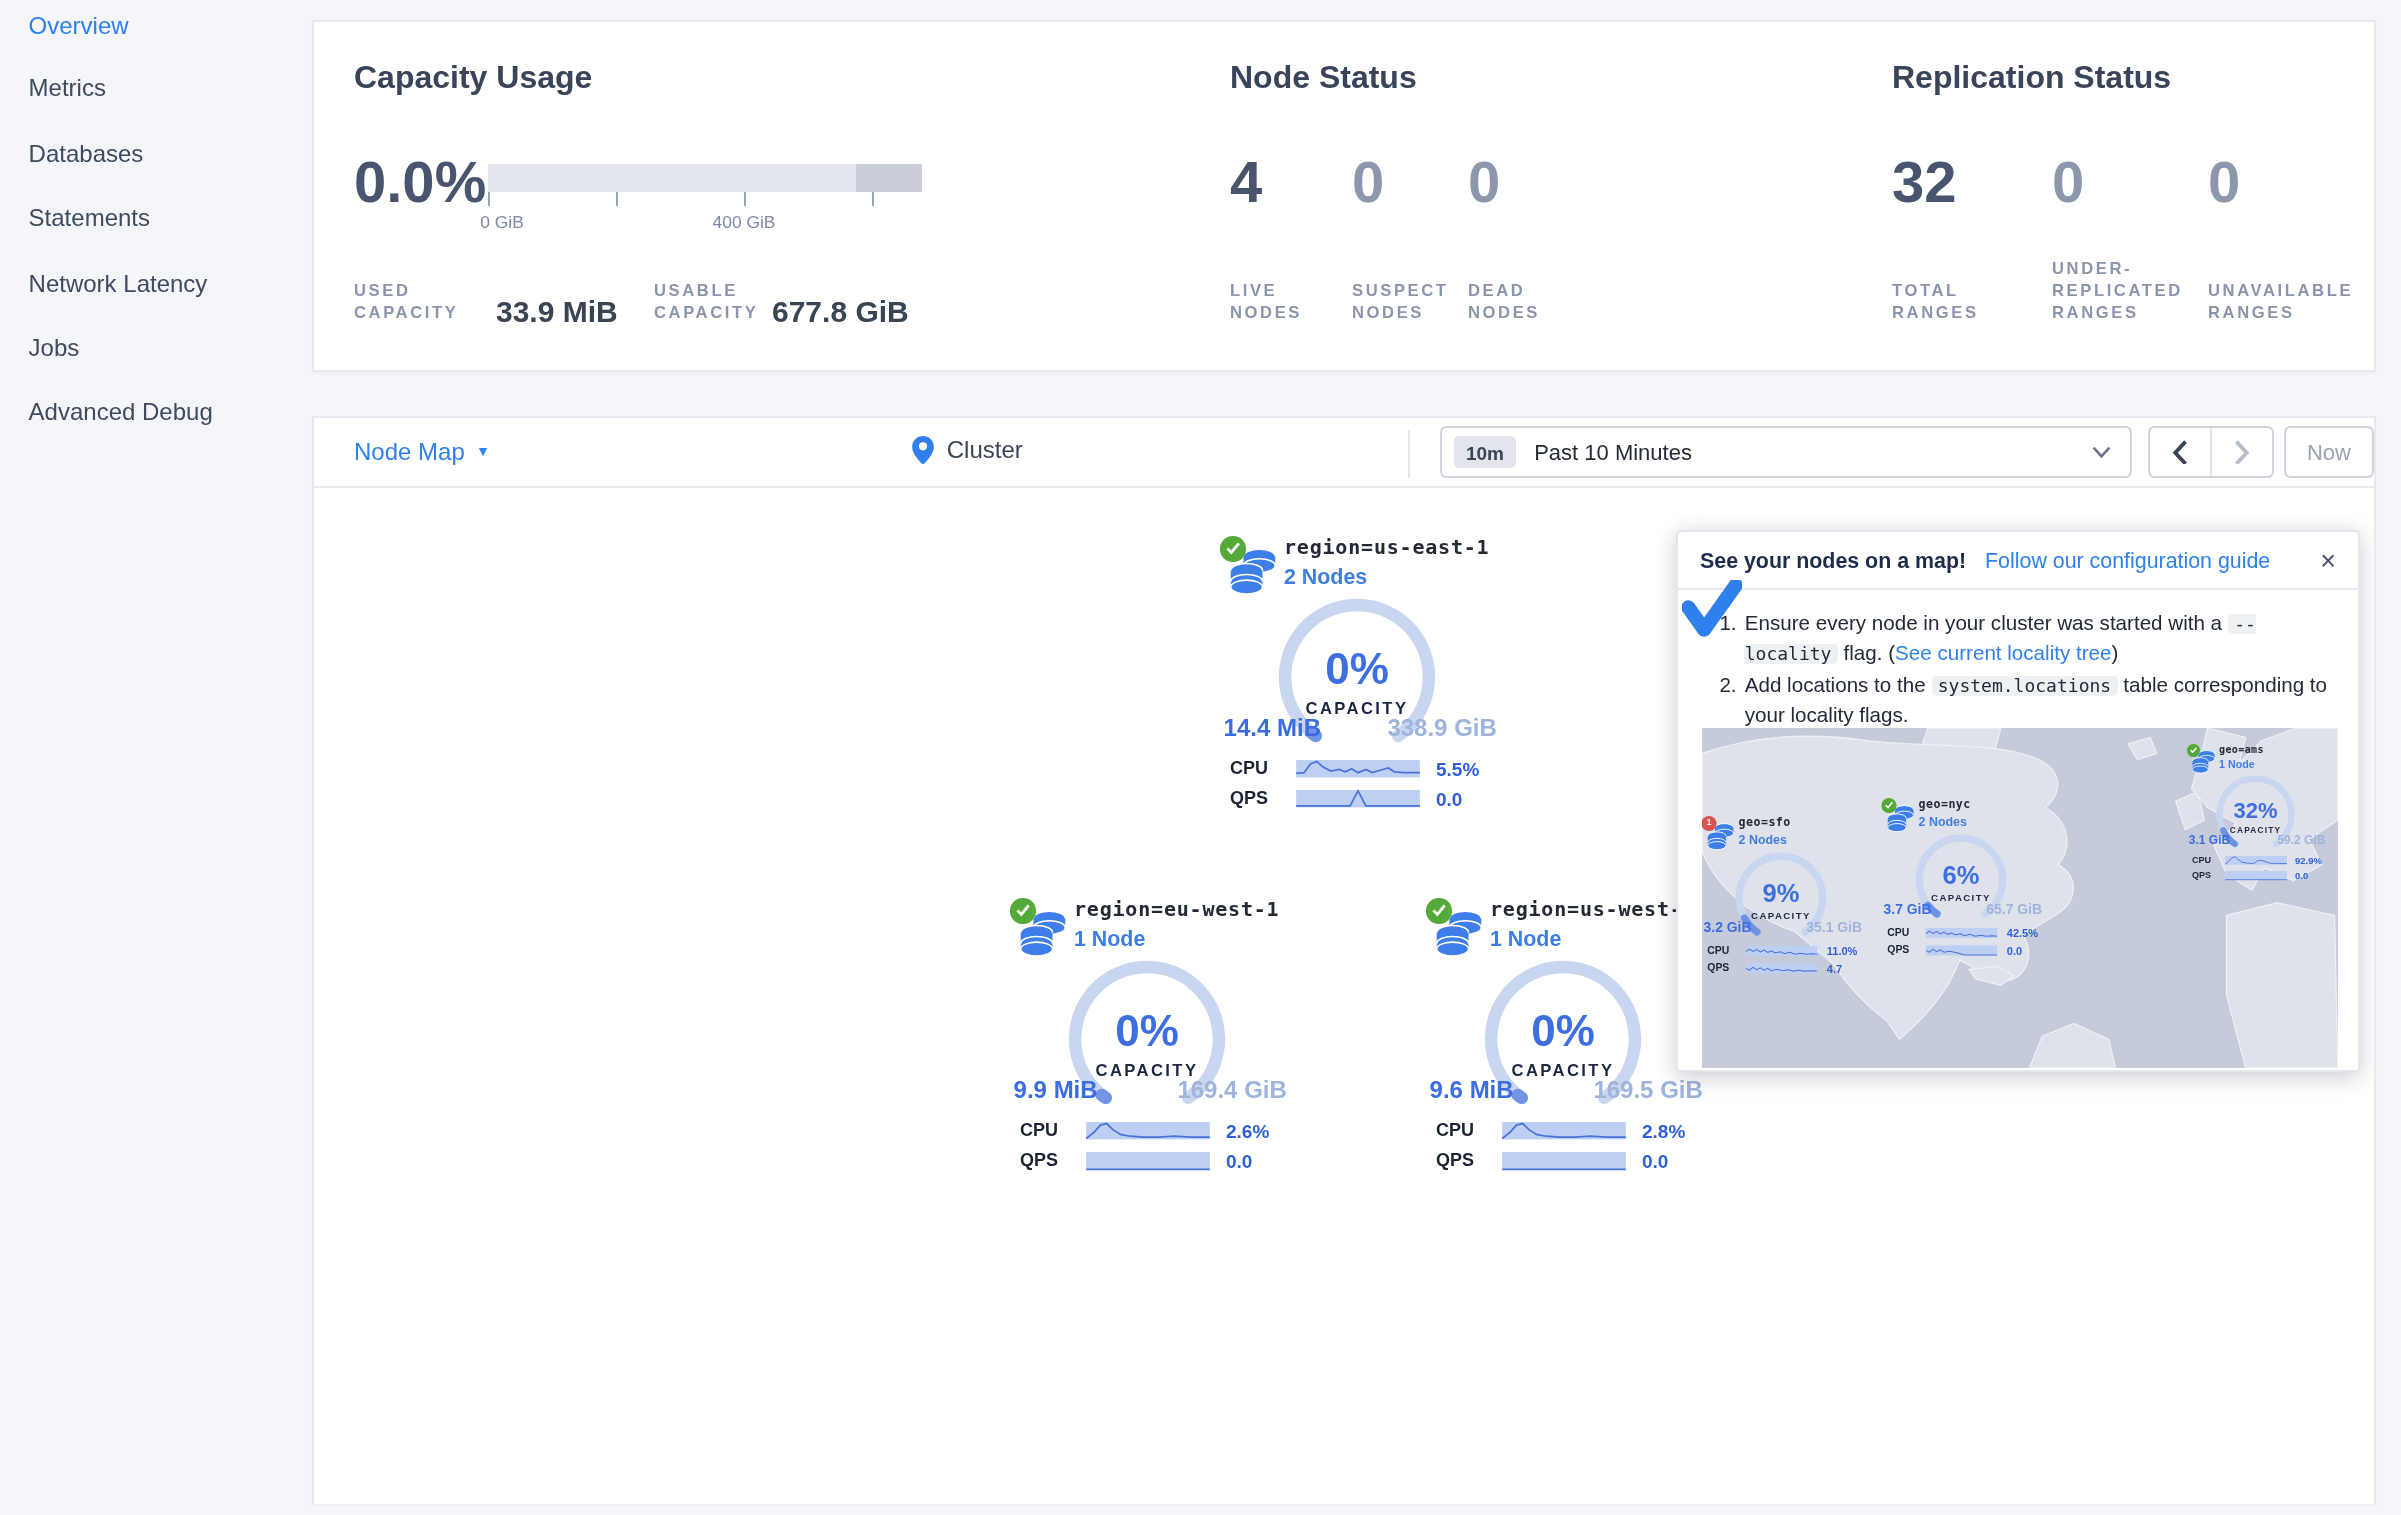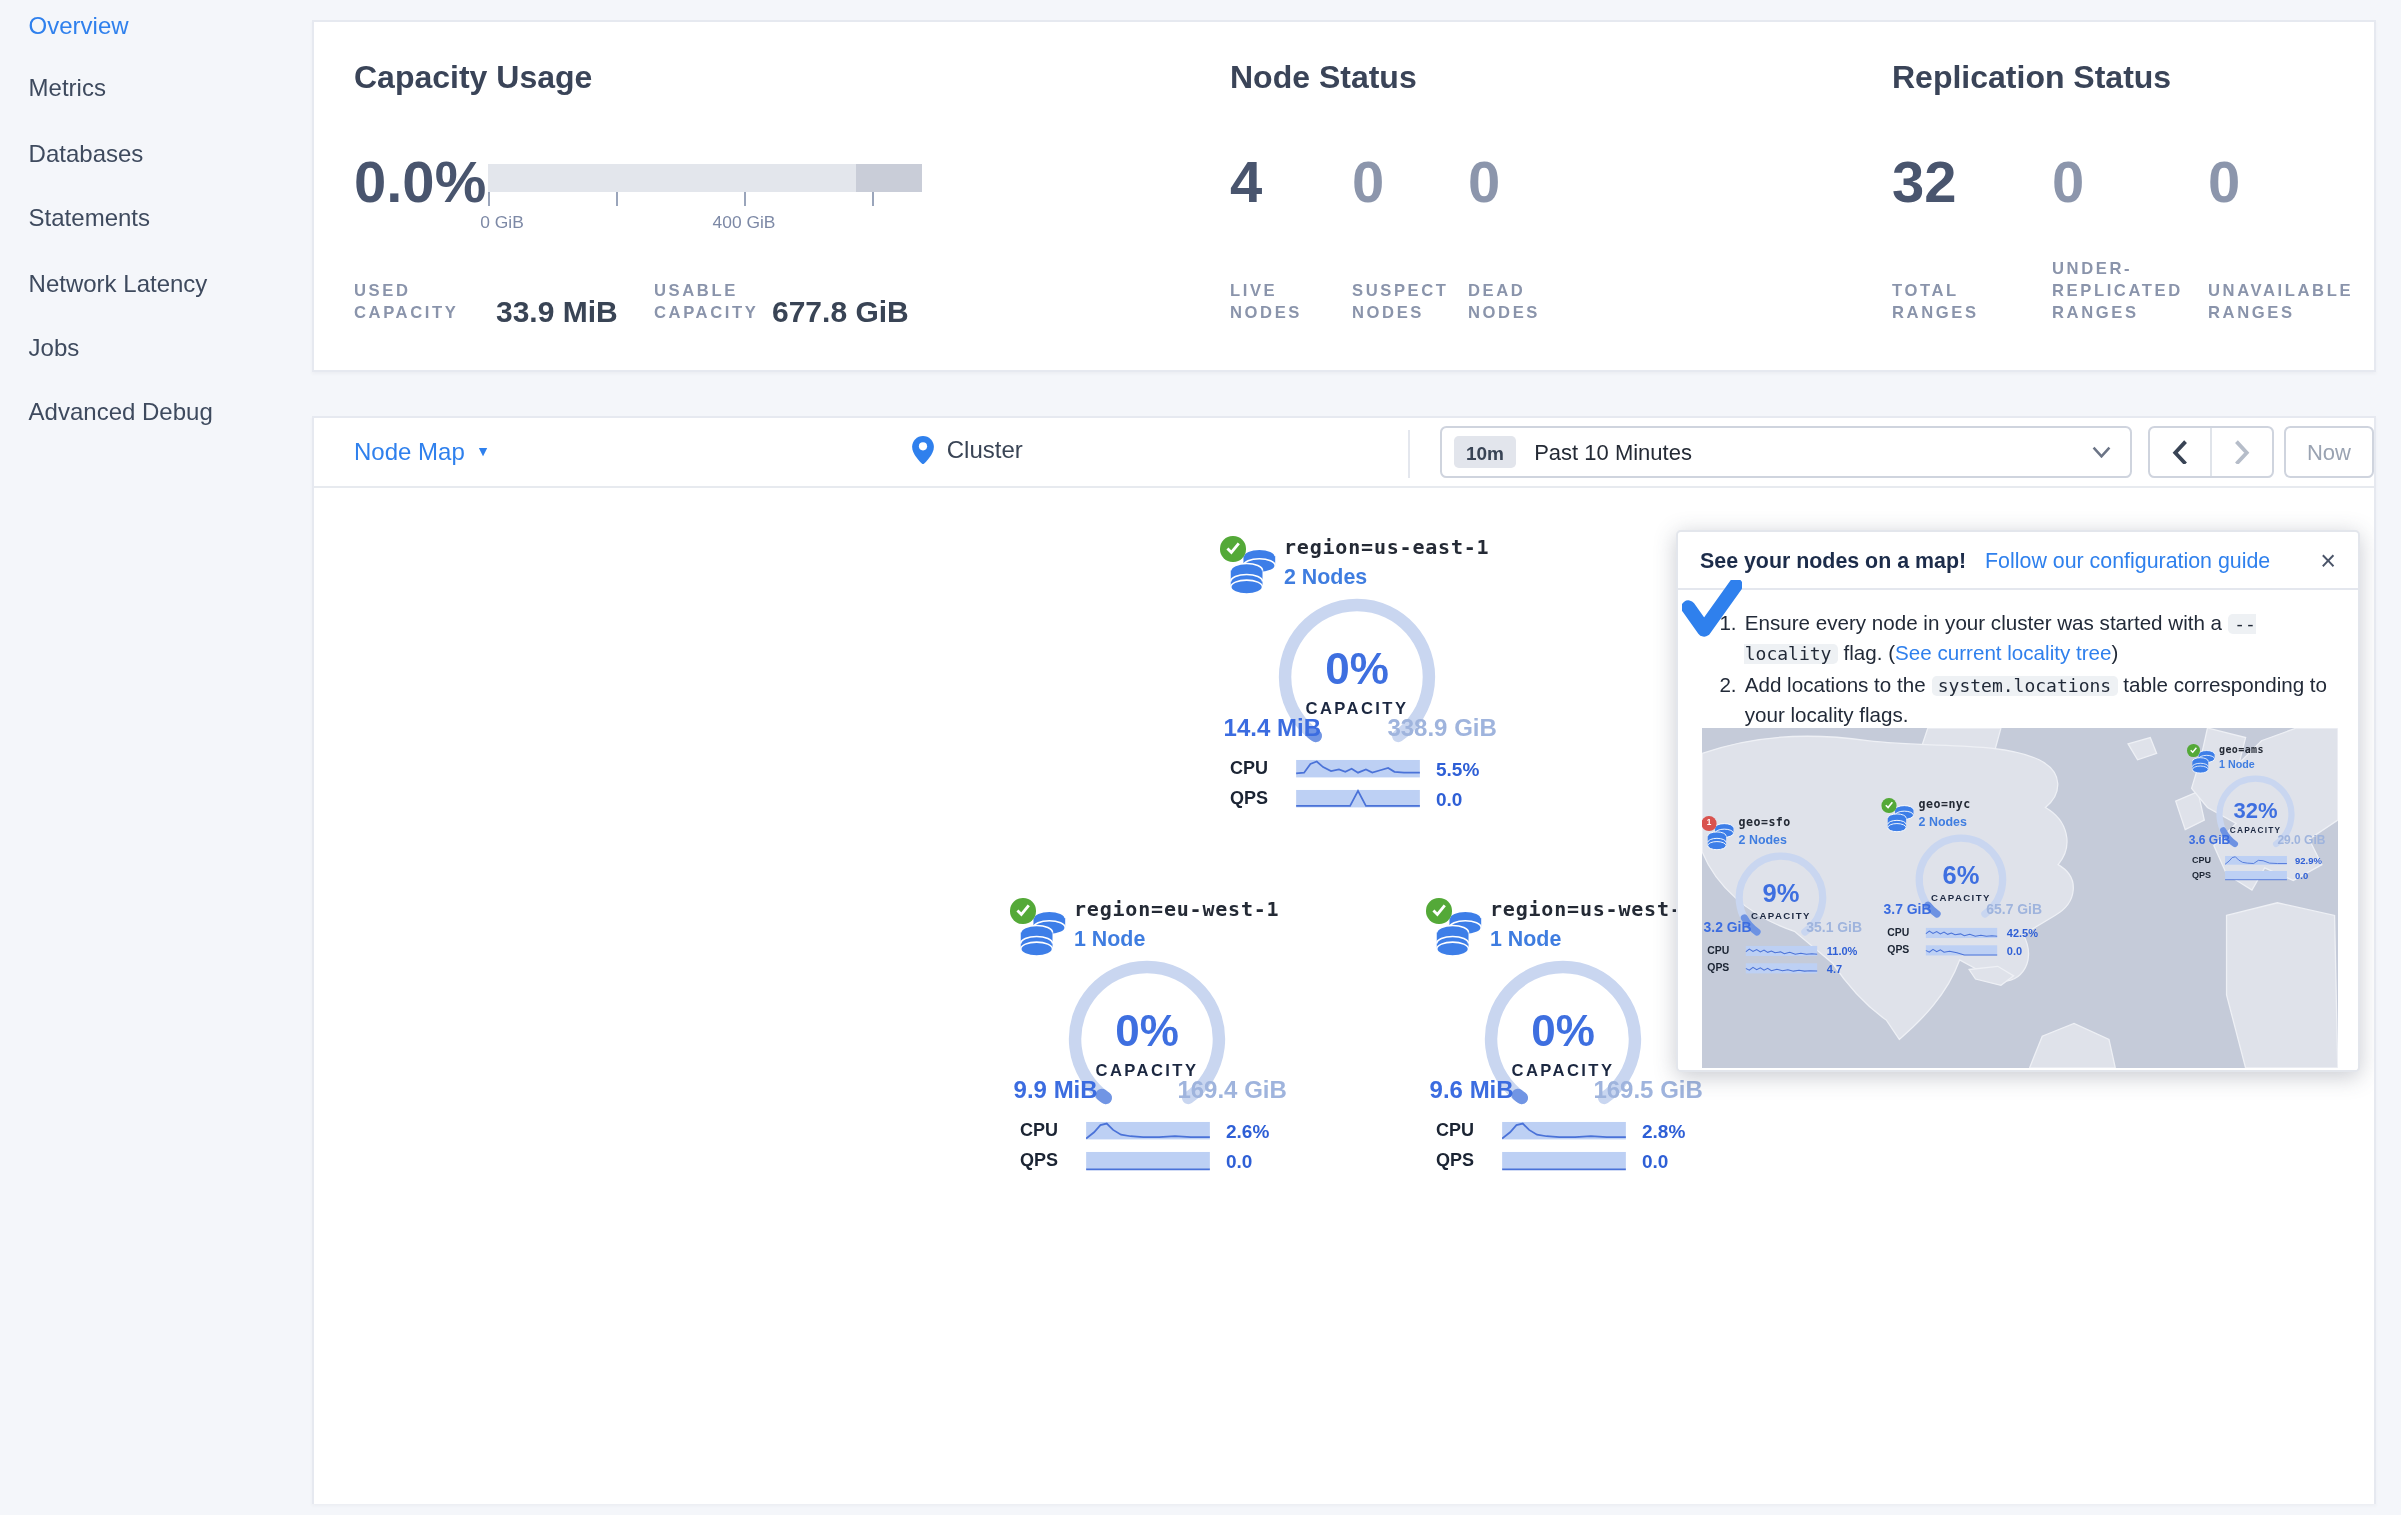--- a/index.html
+++ b/index.html
@@ -501,22 +501,22 @@
               <div class="gauge">
                 <svg width="83" height="83" viewBox="0 0 120 120">
                   <path d="M 30.2 102.6 A 52 52 0 1 1 89.8 102.6" fill="none" stroke="#c9d6f0" stroke-width="9" stroke-linecap="round"></path>
                   <path d="M 30.2 102.6 A 52 52 0 0 1 13.3 82.8" fill="none" stroke="#6d92e2" stroke-width="9" stroke-linecap="round"></path>
                 </svg>
                 <div class="gtxt">
                   <div class="gpct">32%</div>
                   <div class="gcap">CAPACITY</div>
                 </div>
               </div>
-              <div class="r-used">3.6 GiB</div>
-              <div class="r-total">29.0 GiB</div>
+              <div class="r-used">3.1 GiB</div>
+              <div class="r-total">59.2 GiB</div>
               <div class="mrow cpu">
                 <span class="mlabel">CPU</span>
                 <svg class="mspark" width="62" height="12.7" viewBox="0 0 78 16">
                   <rect x="0" y="2.5" width="78" height="11" fill="#bdd0f4"></rect>
                   <path d="M0,13 L5,9 L9,4.5 L13,3.5 L17,7.5 L22,10.5 L28,11.5 L36,12 L42,8 L48,8.5 L56,11.5 L66,12 L78,12" fill="none" stroke="#4a72d8" stroke-width="1.1"></path>
                 </svg>
                 <span class="mval">92.9%</span>
               </div>
               <div class="mrow qps">
                 <span class="mlabel">QPS</span>

